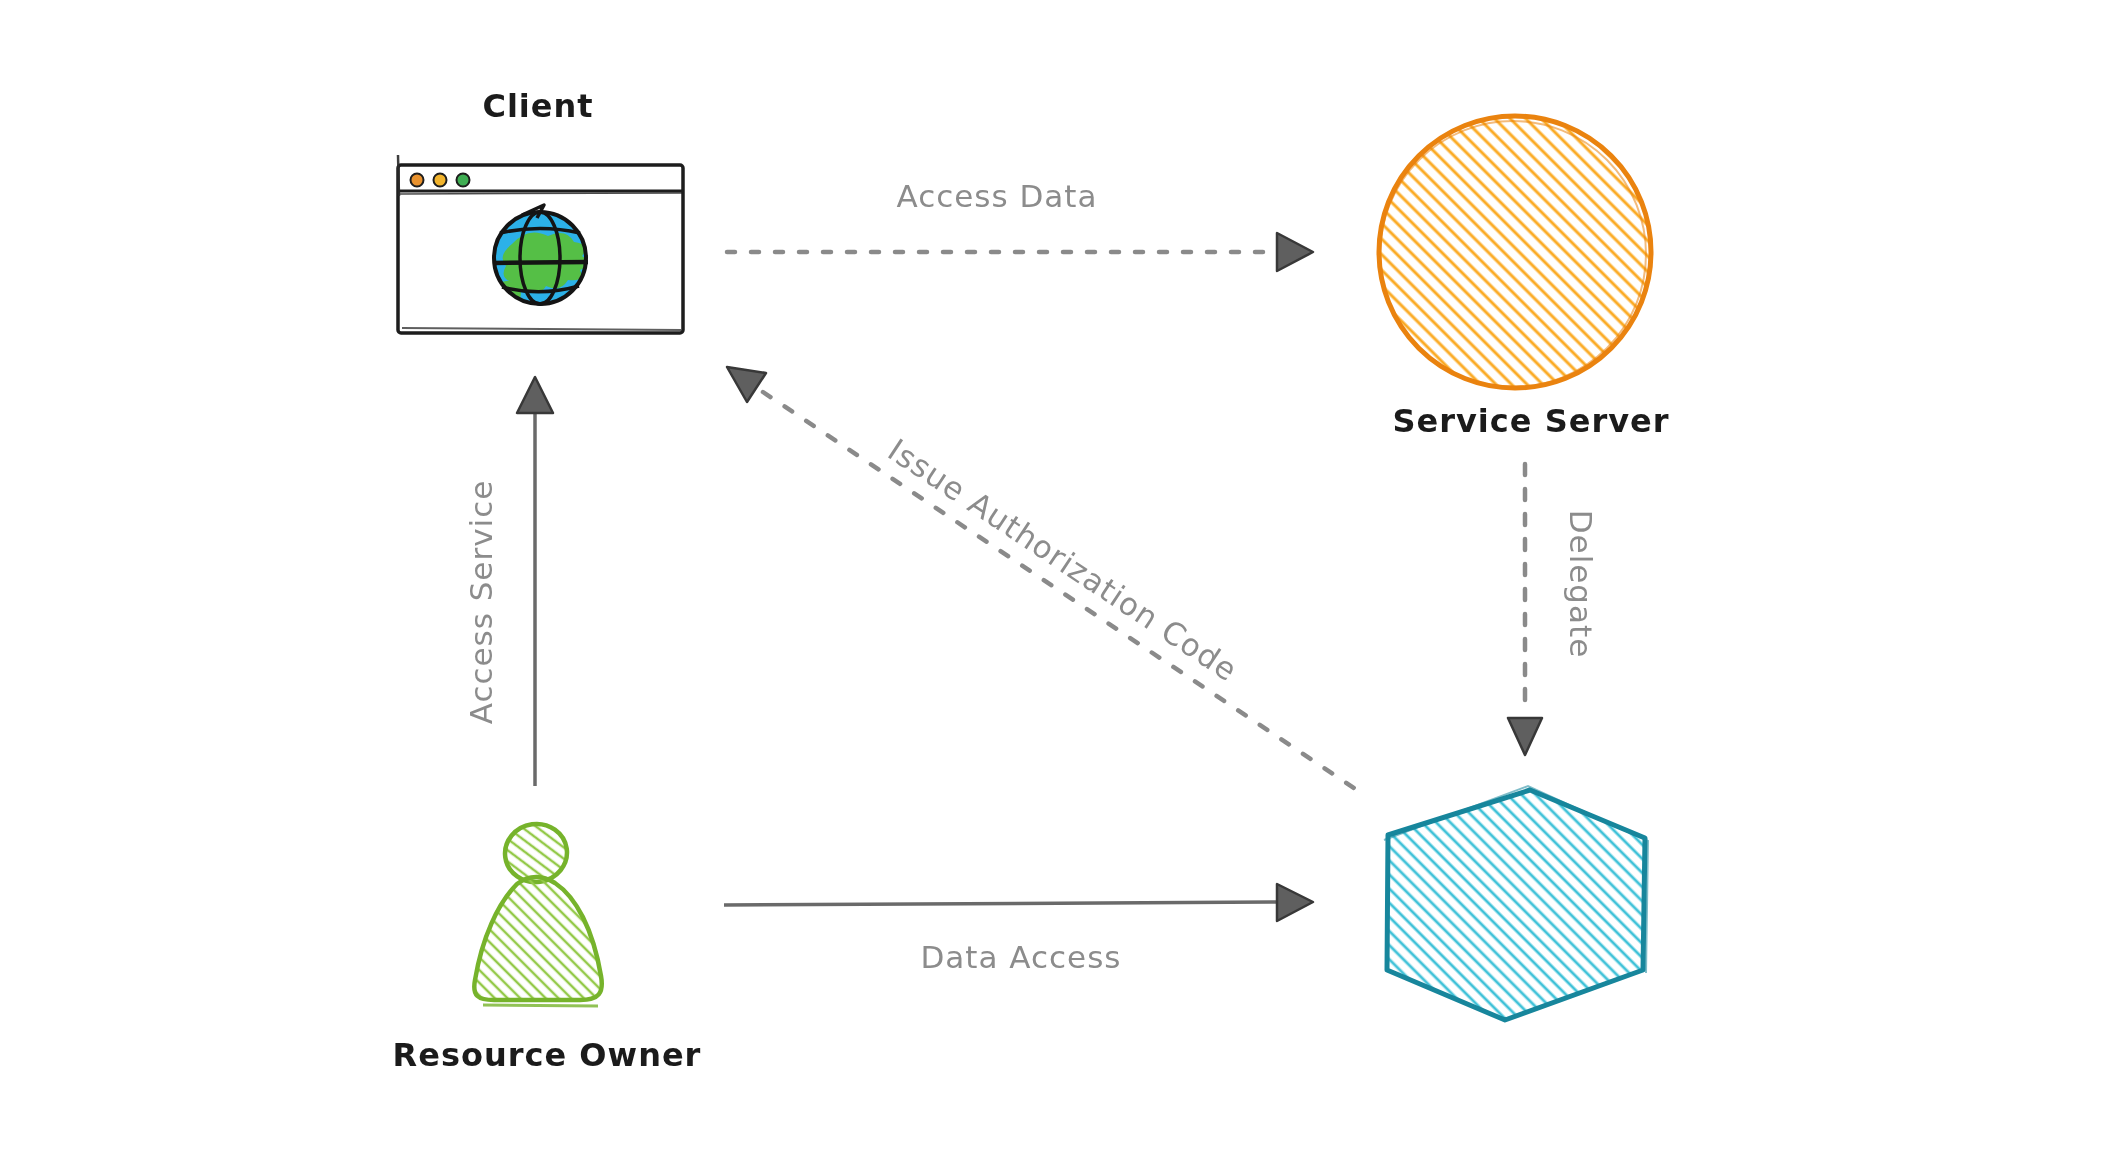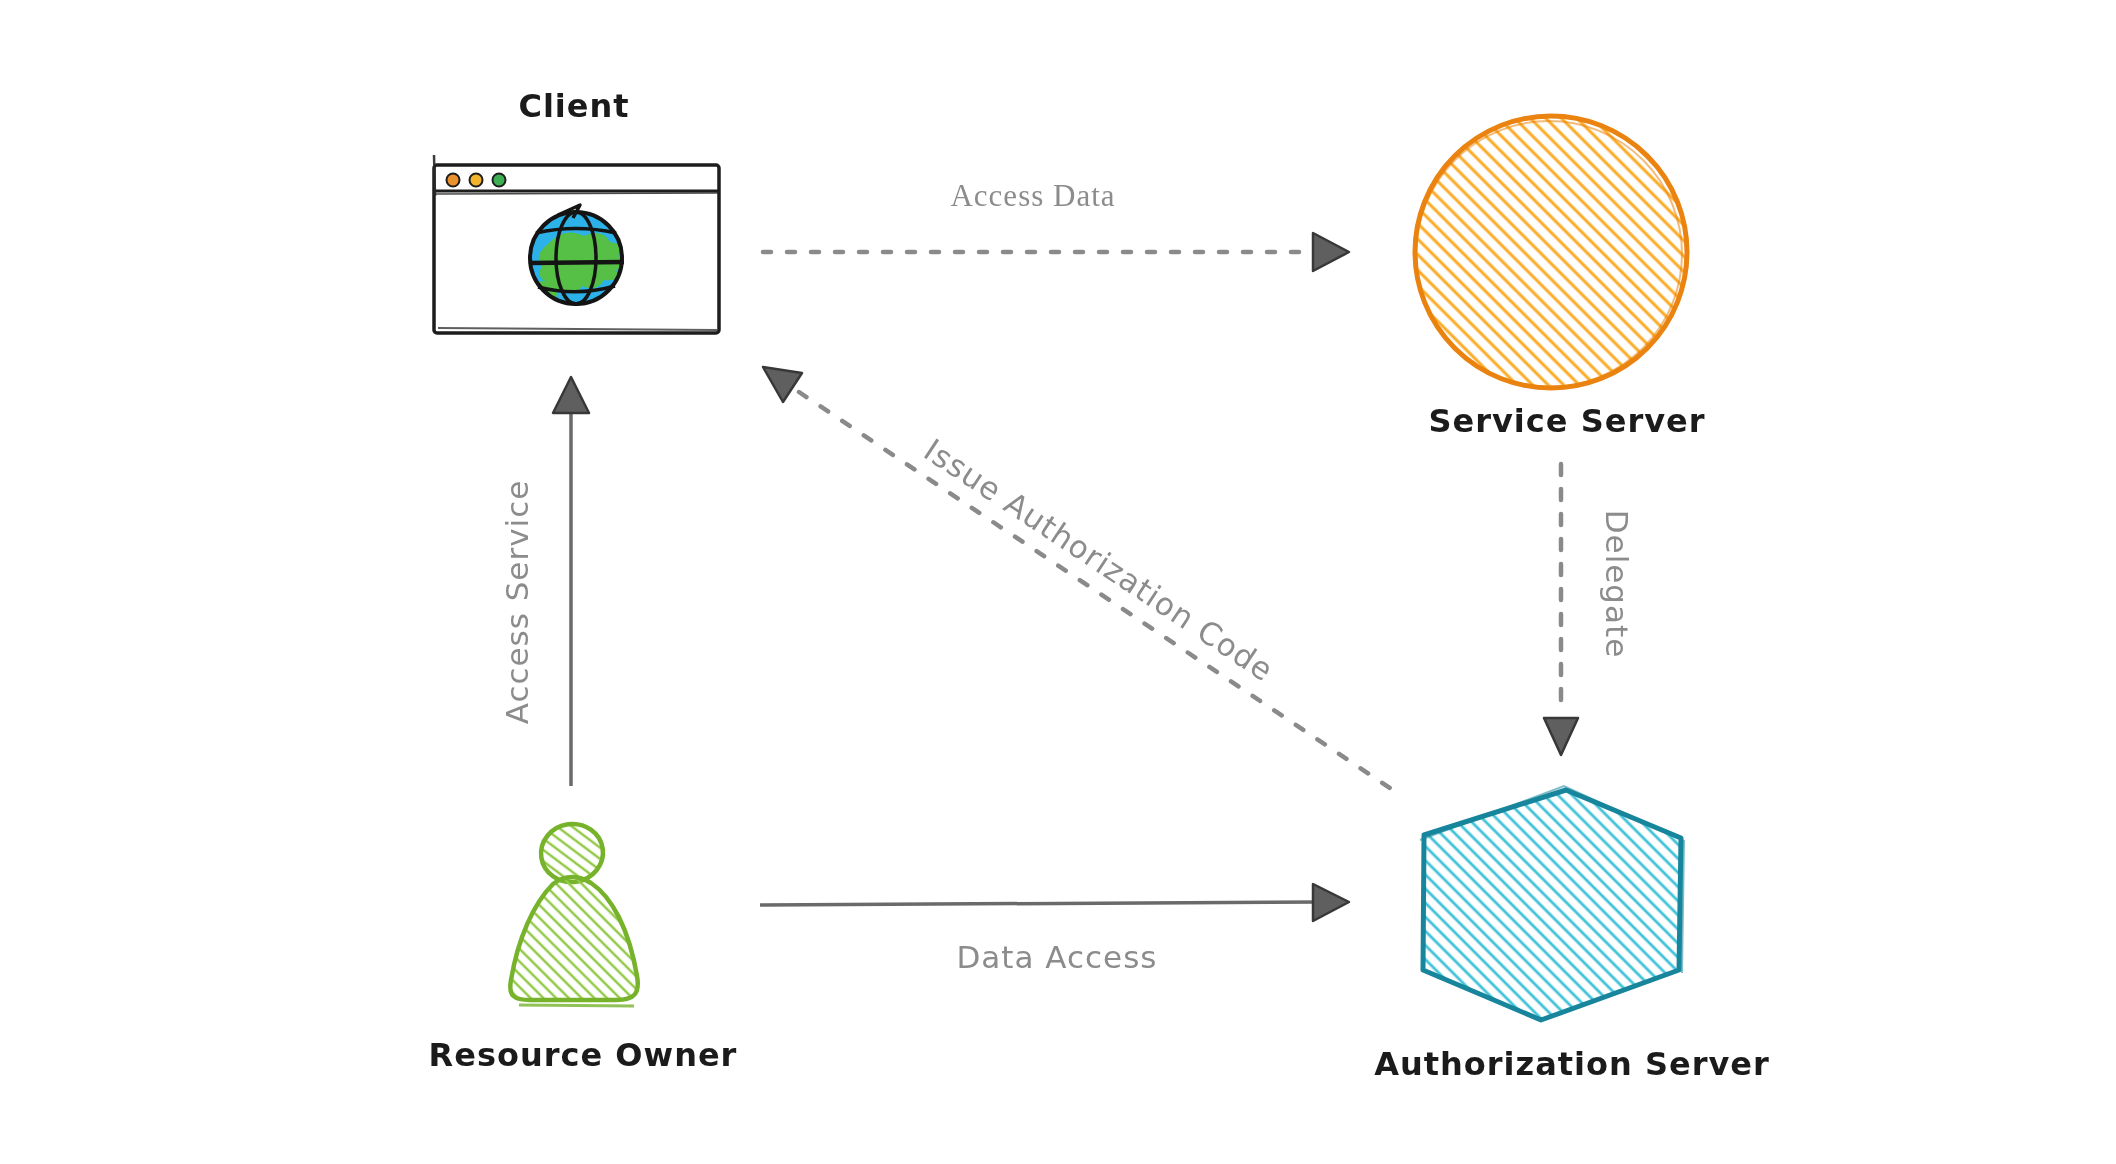--- a/index.html
+++ b/index.html
@@ -2,21 +2,20 @@
 <html><head>
 <meta charset="utf-8">
 <style>
   html,body{margin:0;padding:0;background:#ffffff;}
   .canvas{
     position:relative;
     width:1767px;height:1164px;
     background:#ffffff;
     overflow:hidden;
     font-family:"DejaVu Sans", sans-serif;
-    margin-left:36px;
   }
   .lbl{
     position:absolute;
     transform:translate(-50%,-50%);
     white-space:nowrap;
     user-select:none;
   }
   .node-lbl{
     color:#1b1b1b;
     font-weight:700;
@@ -117,22 +116,21 @@
     </g>
 
     <g>
       <line x1="724" y1="905" x2="1283" y2="902" stroke="#6a6a6a" stroke-width="3.5"></line>
       <polygon points="1313,902 1277,884 1277,921" fill="#5f5f5f" stroke="#383838" stroke-width="2.5" stroke-linejoin="round"></polygon>
     </g>
   </svg>
 
   <div class="lbl node-lbl" style="left:538px;top:106px;">Client</div>
   <div class="lbl node-lbl" style="left:1531px;top:421px;">Service Server</div>
-  <div class="lbl node-lbl" style="left:1536px;top:1064px;">Authorization Server</div>
   <div class="lbl node-lbl" style="left:547px;top:1055px;">Resource Owner</div>
 
-  <div class="lbl edge-lbl" style="left:997px;top:196px;font-family:Liberation Serif, serif;">Access Data</div>
+  <div class="lbl edge-lbl" style="left:997px;top:196px;">Access Data</div>
   <div class="lbl edge-lbl rot-diag" style="left:1063px;top:560px;">Issue Authorization Code</div>
   <div class="lbl edge-lbl rot-down" style="left:1581px;top:584px;">Delegate</div>
   <div class="lbl edge-lbl rot-up" style="left:481px;top:602px;">Access Service</div>
   <div class="lbl edge-lbl" style="left:1021px;top:957px;">Data Access</div>
 
 </div>
 
 </body></html>

